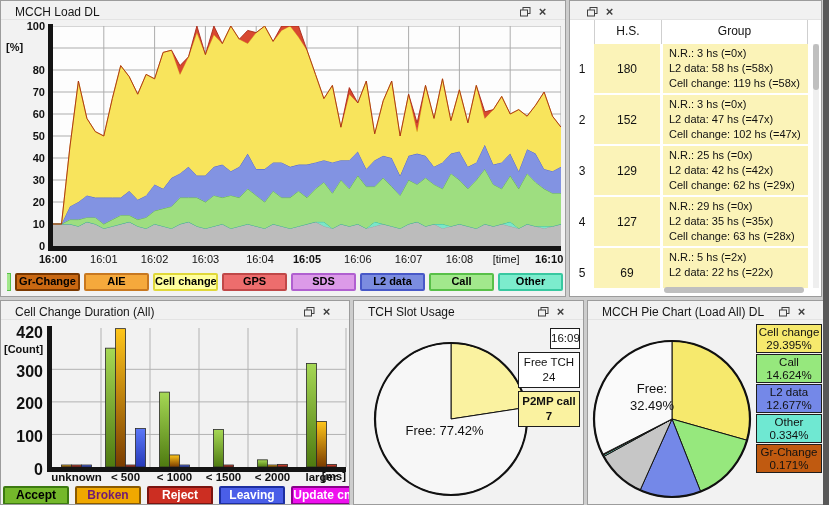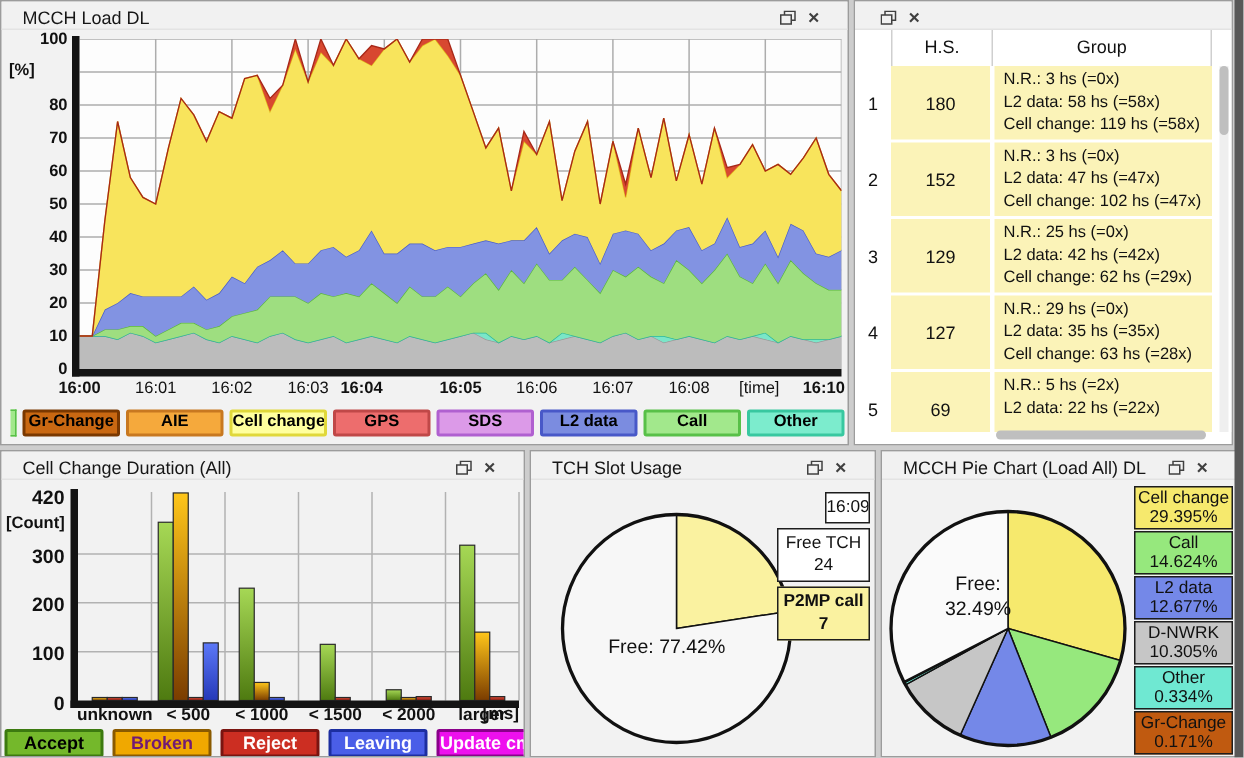--- a/index.html
+++ b/index.html
@@ -27,21 +27,21 @@
   .yunit{position:absolute;left:5px;font-size:11px;font-weight:bold;color:#111}
   .xtick{position:absolute;font-size:11px;color:#111;white-space:nowrap}
   .xtick.b{font-weight:bold}
   .legend-row{position:absolute;display:flex;gap:4px}
   #load-legend{left:0;top:253px;right:0;padding-left:6px}
   .lg-btn{flex:none;width:65px;height:18px;border:2px solid #000;box-sizing:border-box;border-radius:2px;
           font-size:11px;font-weight:bold;color:#000;text-align:center;line-height:13px;white-space:nowrap;overflow:hidden}
   .lg-sliver{flex:none;width:4px;height:18px;box-sizing:border-box}
   
   #bar-svg{position:absolute;left:0;top:0}
-  .btick{position:absolute;width:42px;text-align:right;font-size:13px;font-weight:bold;color:#111}
+  .btick{position:absolute;width:42px;text-align:right;font-size:16px;font-weight:bold;color:#111}
   .bxtick{position:absolute;top:151px;font-size:11.5px;font-weight:600;color:#111;white-space:nowrap}
   #bar-unit{position:absolute;right:3px;top:150px;font-size:11.5px;font-weight:bold;color:#111}
   #bar-legend{left:2px;top:166px;right:0;gap:6px}
   .lg-btn2{flex:none;width:66px;height:19px;border:2px solid #000;box-sizing:border-box;border-radius:2px;
            font-size:12px;font-weight:bold;text-align:center;line-height:15px;white-space:nowrap;overflow:hidden}
   
   .thead{position:absolute;left:0;top:0;right:0;height:24px;display:flex;font-size:12px;color:#111;background:#fff}
   .th-rank{width:24px}
   .th-hs{width:66px;border-left:1px solid #cfcfcf;text-align:center;line-height:22px}
   .th-group{flex:1;border-left:1px solid #cfcfcf;border-right:1px solid #cfcfcf;text-align:center;line-height:22px;margin-right:13px}
@@ -128,21 +128,21 @@
         <div class="ytick" style="top: 154px; left: 2px;">30</div>
         <div class="ytick" style="top: 176px; left: 2px;">20</div>
         <div class="ytick" style="top: 198px; left: 2px;">10</div>
         <div class="ytick" style="top: 220px; left: 2px;">0</div>
       </div>
     <div id="load-xticks">
         <div class="xtick b" style="top: 233px; left: 52px; transform: translateX(-50%);">16:00</div>
         <div class="xtick" style="top: 233px; left: 102.8px; transform: translateX(-50%);">16:01</div>
         <div class="xtick" style="top: 233px; left: 153.6px; transform: translateX(-50%);">16:02</div>
         <div class="xtick" style="top: 233px; left: 204.4px; transform: translateX(-50%);">16:03</div>
-        <div class="xtick" style="top: 233px; left: 240px; transform: translateX(-50%); font-weight: bold;">16:04</div>
+        <div class="xtick" style="top: 233px; left: 259px; transform: translateX(-50%);">16:04</div>
         <div class="xtick b" style="top: 233px; left: 306px; transform: translateX(-50%);">16:05</div>
         <div class="xtick" style="top: 233px; left: 356.8px; transform: translateX(-50%);">16:06</div>
         <div class="xtick" style="top: 233px; left: 407.6px; transform: translateX(-50%);">16:07</div>
         <div class="xtick" style="top: 233px; left: 458.4px; transform: translateX(-50%);">16:08</div>
         <div class="xtick" style="top: 233px; left: 509.2px; transform: translateX(-65%);">[time]</div>
         <div class="xtick b" style="top: 233px; left: 560px; transform: translateX(-92%);">16:10</div>
       </div>
     <div class="legend-row" id="load-legend">
         <div class="lg-sliver" style="background: rgb(162, 232, 140); border-top: 1px solid rgb(88, 192, 72); border-right: 1px solid rgb(88, 192, 72); border-bottom: 1px solid rgb(88, 192, 72); border-left: none; border-image: initial;"></div>
         <div class="lg-btn" style="background: rgb(201, 104, 18); border-color: rgb(122, 56, 0);">Gr-Change</div>
@@ -386,24 +386,20 @@
           <div>29.395%</div>
         </div>
         <div class="pleg-box" style="background: rgb(150, 232, 125);">
           <div>Call</div>
           <div>14.624%</div>
         </div>
         <div class="pleg-box" style="background: rgb(116, 136, 232);">
           <div>L2 data</div>
           <div>12.677%</div>
         </div>
-        <div class="pleg-box" style="background: rgb(198, 198, 198);">
-          <div>D-NWRK</div>
-          <div>10.305%</div>
-        </div>
         <div class="pleg-box" style="background: rgb(111, 232, 210);">
           <div>Other</div>
           <div>0.334%</div>
         </div>
         <div class="pleg-box" style="background: rgb(192, 90, 16);">
           <div>Gr-Change</div>
           <div>0.171%</div>
         </div>
       </div>
   </div>

